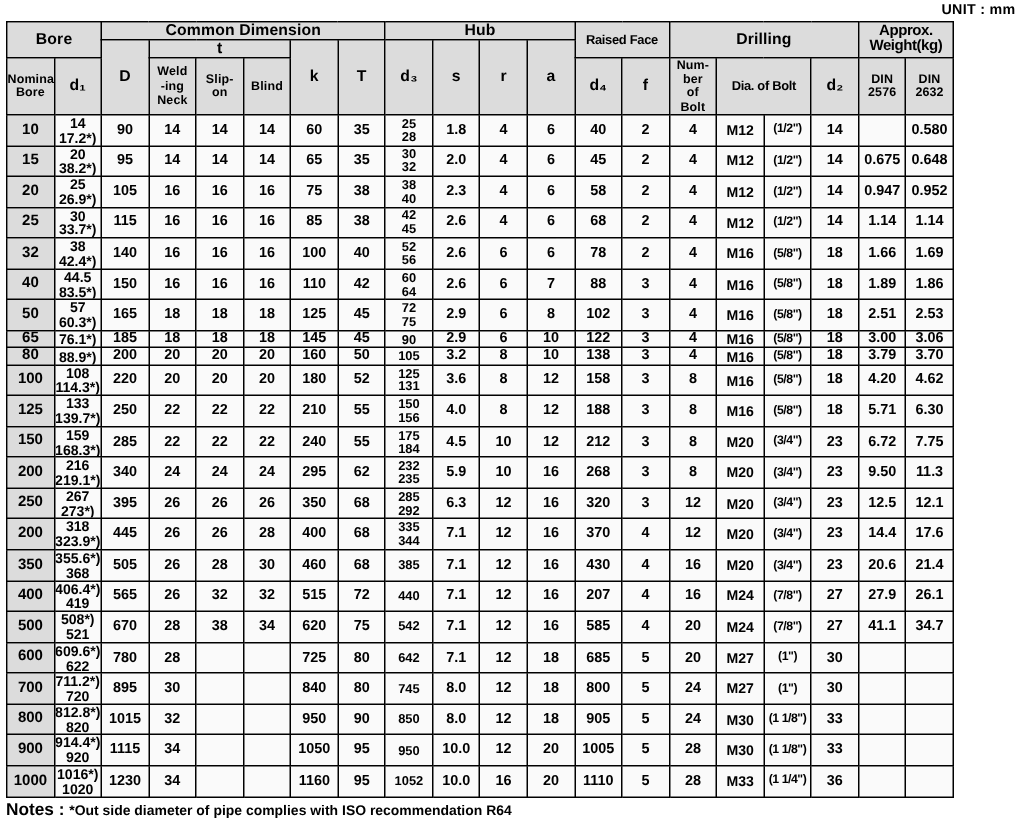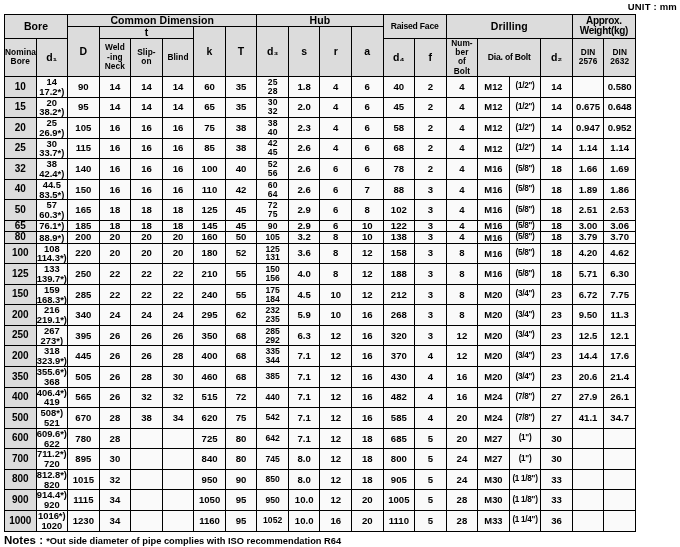--- a/index.html
+++ b/index.html
@@ -591,21 +591,21 @@
         <td>32</td>
         <td>32</td>
         <td>515</td>
         <td>72</td>
         <td class="d3cell">
           <div>440</div>
         </td>
         <td>7.1</td>
         <td>12</td>
         <td>16</td>
-        <td>482</td>
+        <td>207</td>
         <td>4</td>
         <td>16</td>
         <td class="boltdia">M24</td>
         <td class="boltin">(7/8")</td>
         <td>27</td>
         <td>27.9</td>
         <td>26.1</td>
       </tr>
       <tr>
         <td class="nom">500</td>

